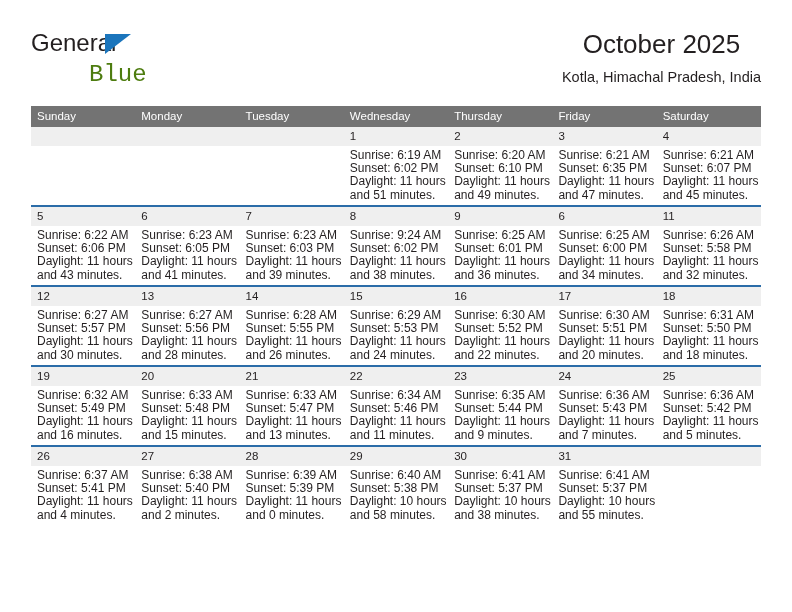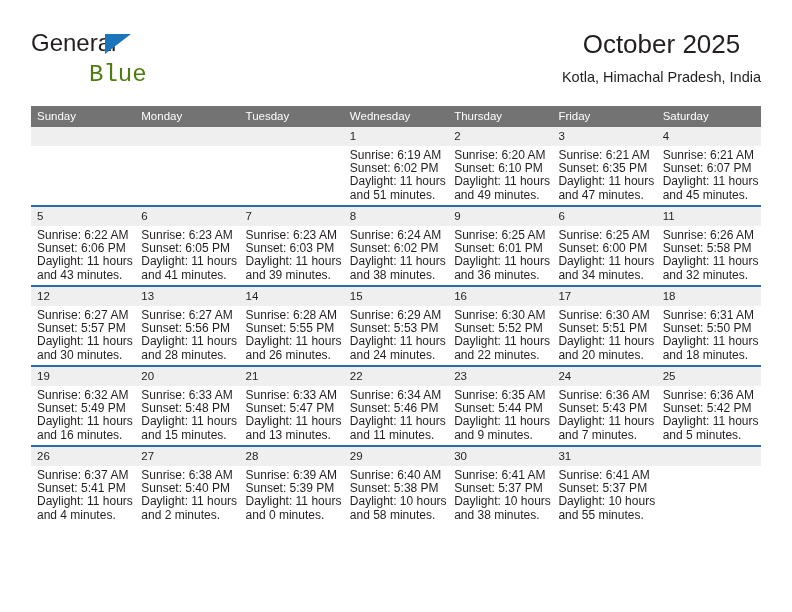--- a/index.html
+++ b/index.html
@@ -243,21 +243,21 @@
             <div class="dayinfo">
               <div>Sunrise: 6:23 AM</div>
               <div>Sunset: 6:03 PM</div>
               <div>Daylight: 11 hours</div>
               <div>and 39 minutes.</div>
             </div>
           </td>
           <td>
             <div class="daynum">8</div>
             <div class="dayinfo">
-              <div>Sunrise: 6:24 AM</div>
+              <div>Sunrise: 9:24 AM</div>
               <div>Sunset: 6:02 PM</div>
               <div>Daylight: 11 hours</div>
               <div>and 38 minutes.</div>
             </div>
           </td>
           <td>
             <div class="daynum">9</div>
             <div class="dayinfo">
               <div>Sunrise: 6:25 AM</div>
               <div>Sunset: 6:01 PM</div>

